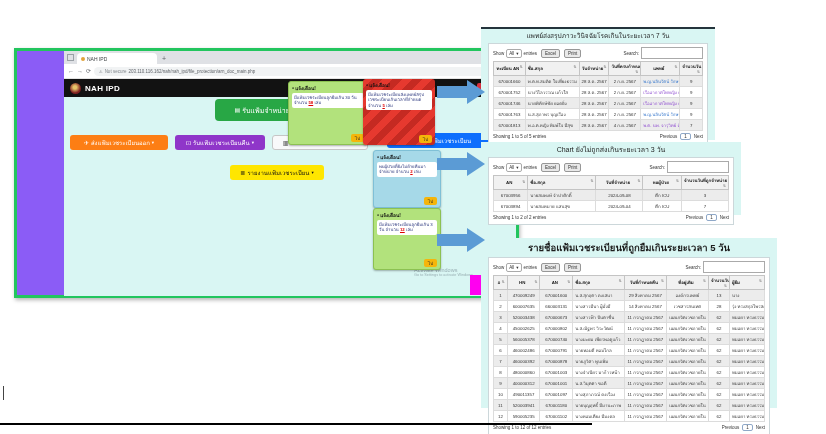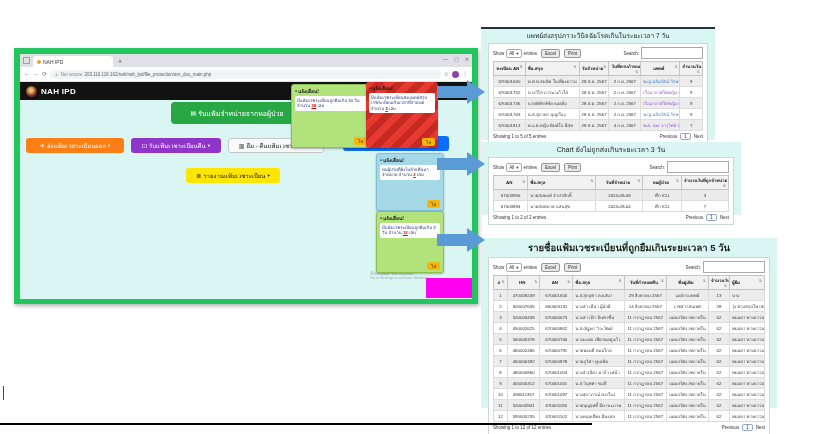--- a/index.html
+++ b/index.html
@@ -1,21 +1,21 @@
 <!DOCTYPE html>
 <html><head>
 <meta charset="utf-8">
 <style>
   html,body{margin:0;padding:0;}
   .canvas{position:relative;width:826px;height:434px;background:#fff;overflow:hidden;
           font-family:"Liberation Sans",sans-serif;}
 
   
-  .browser{position:absolute;left:14px;top:48px;width:452px;height:244px;background:#0f172a;
-           border:6px solid #22c55e;box-shadow:1px 2px 4px rgba(0,0,0,.3);}
+  .browser{position:absolute;left:14px;top:48px;width:452px;height:244px;background:#8b5cf6;
+           border:3px solid #22c55e;box-shadow:1px 2px 4px rgba(0,0,0,.3);padding-left:47px;}
   .tabstrip{height:13px;background:#dfe1e5;display:flex;align-items:flex-end;padding:0 3px;position:relative;}
   .winicon{width:5px;height:5px;border:1px solid #9aa0a6;margin:0 3px 3px 0;}
   .tab{background:#fff;border-radius:4px 4px 0 0;height:11px;display:flex;align-items:center;gap:2px;
        padding:0 4px;width:72px;}
   .favicon{width:4px;height:4px;border-radius:50%;background:#e2a33b;flex:none;}
   .tabtitle{font-size:5px;color:#3c4043;white-space:nowrap;overflow:hidden;}
   .newtab{font-size:7px;color:#5f6368;margin:0 0 2px 5px;line-height:1;}
   .wincontrols{position:absolute;right:3px;top:2px;display:flex;gap:6px;font-size:5px;color:#5f6368;}
   .toolbar{height:14px;background:#fff;border-bottom:1px solid #e4e4e4;display:flex;align-items:center;
            gap:3px;padding:0 4px;}

